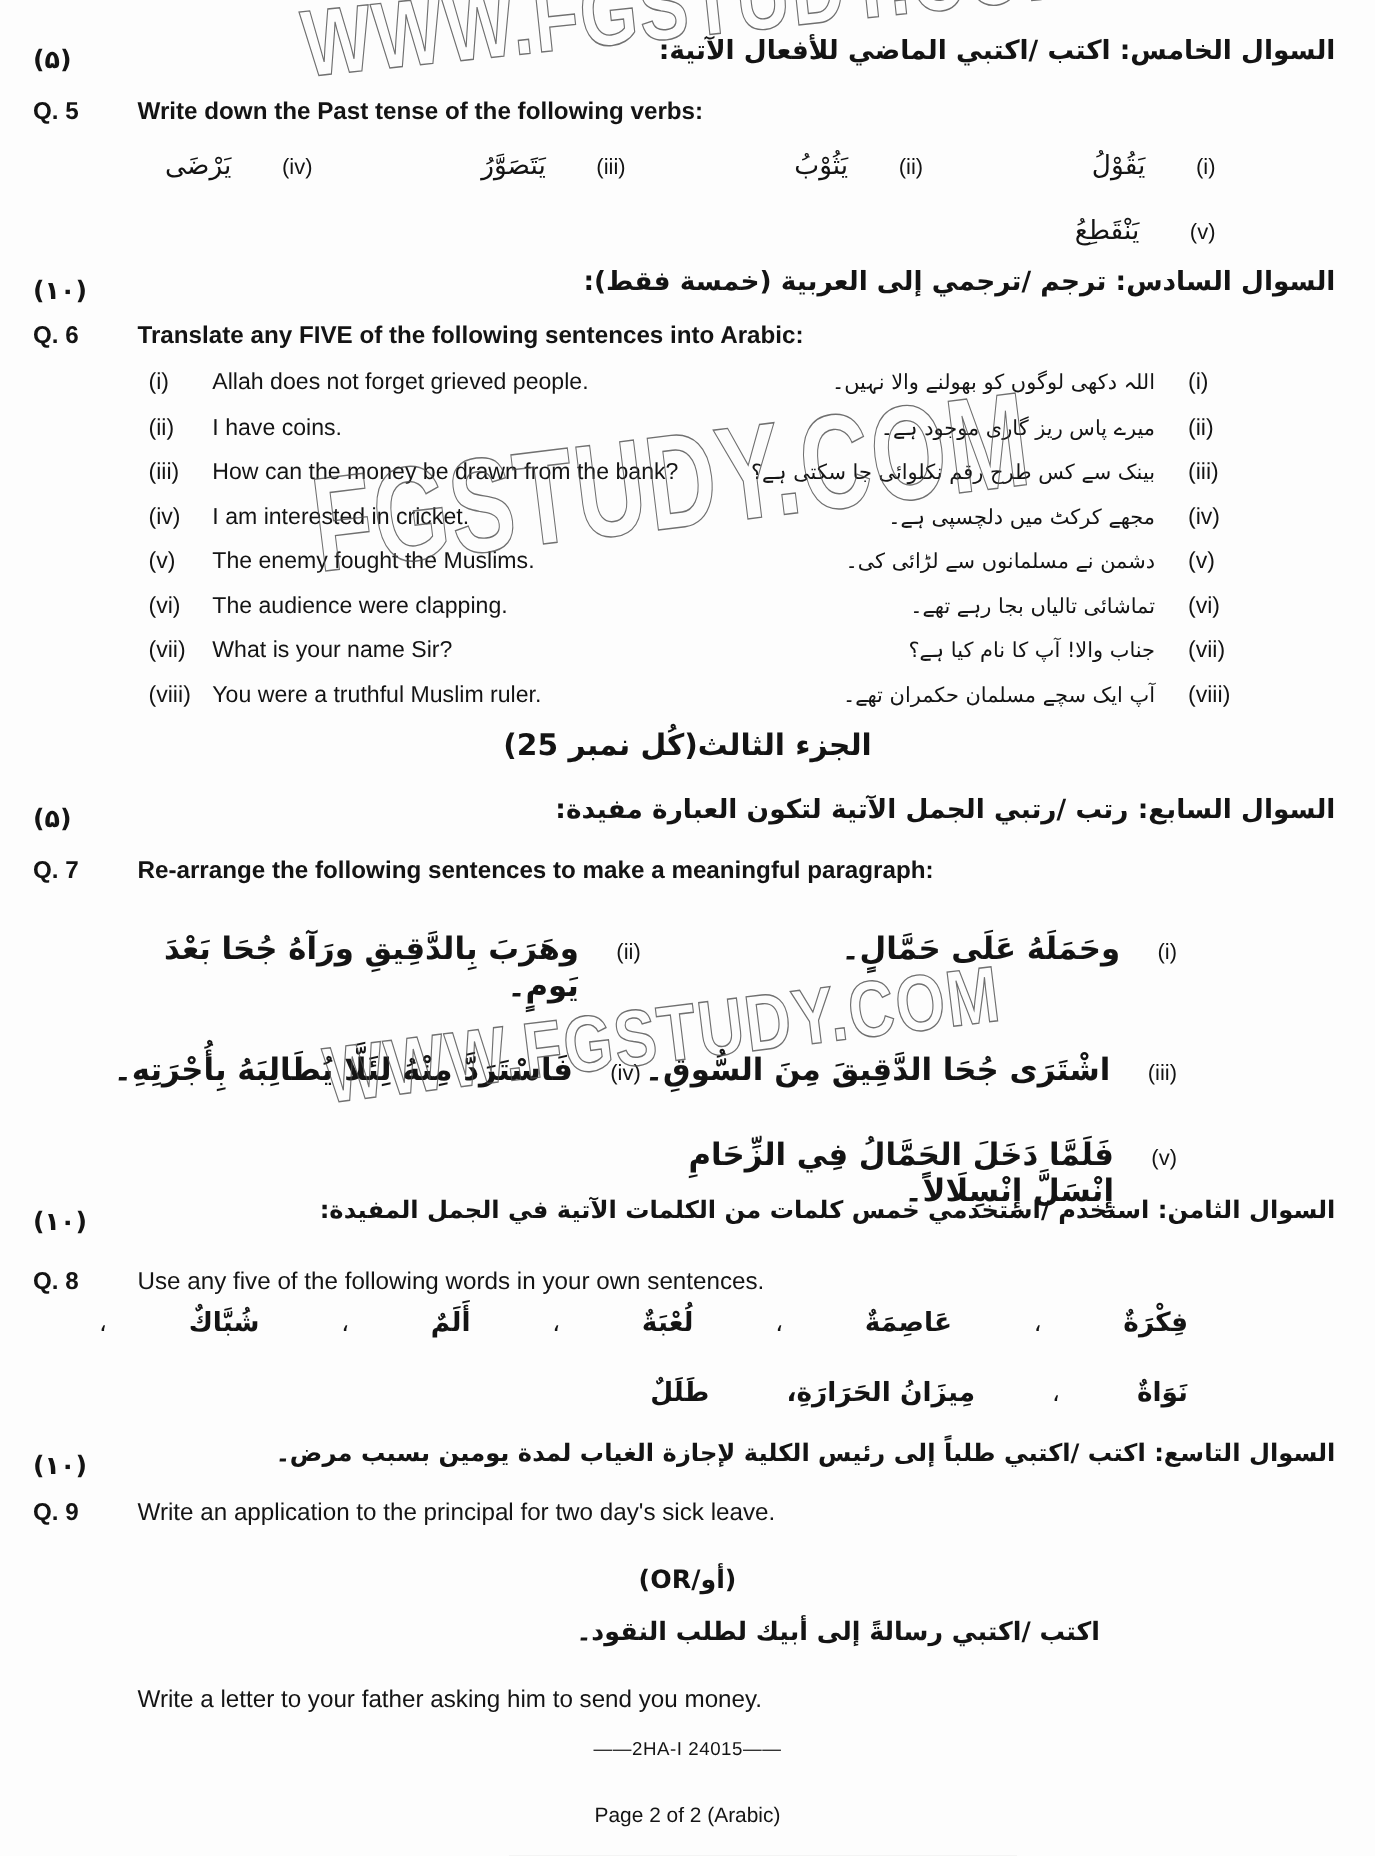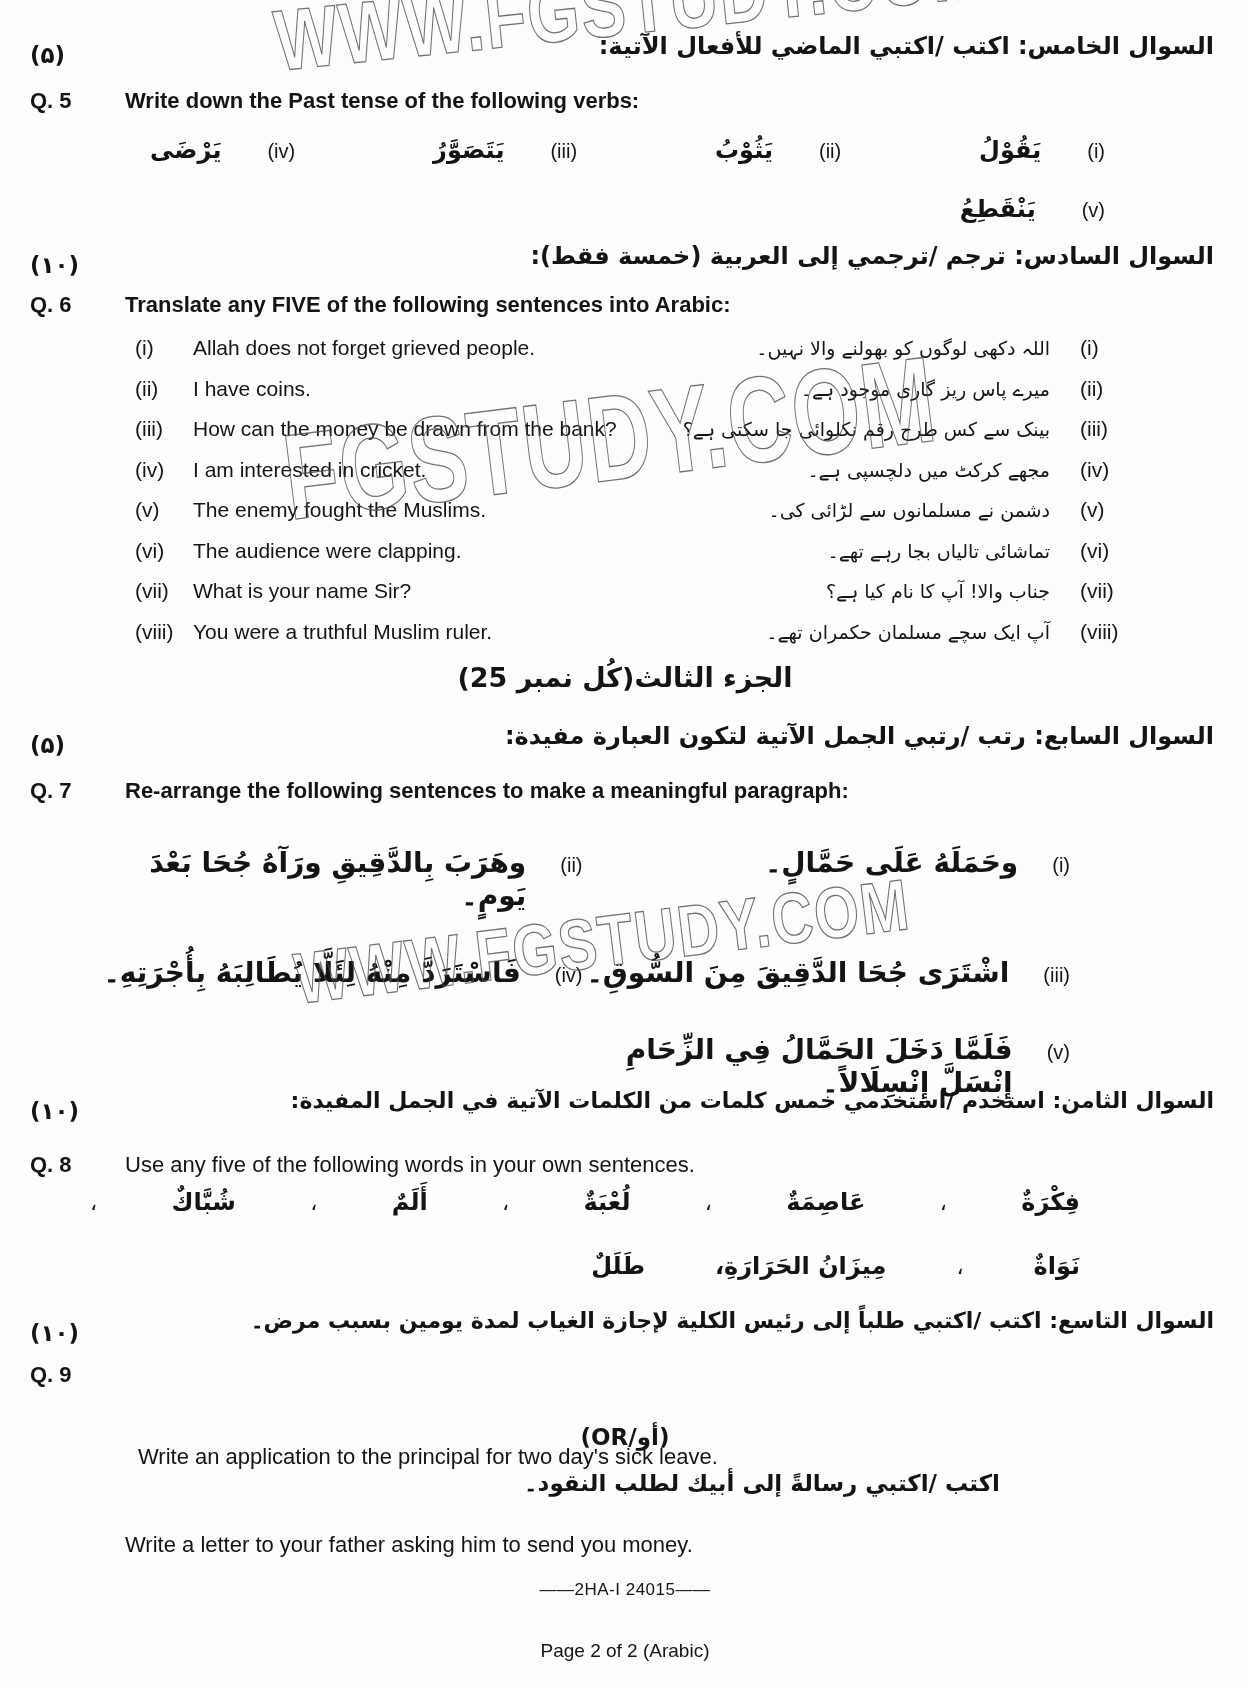--- a/index.html
+++ b/index.html
@@ -17,21 +17,21 @@
   .q-label{left:30px; font-weight:700; font-size:22px;}
   .q-prompt{left:125px; font-weight:700; font-size:22px;text-align:center;}
   .q-prompt.normal{font-weight:400;}
   .ar{font-family:"DejaVu Sans",sans-serif; direction:rtl;}
   .ur{font-family:"DejaVu Sans",sans-serif; direction:rtl; font-size:19px;}
   .num{direction:ltr; unicode-bidi:embed; font-family:"Liberation Sans",sans-serif; font-weight:400;}
 
   
   .verb-row{left:150px; right:145px; direction:rtl; display:flex; justify-content:space-between; align-items:baseline;}
   .verb-pair{display:flex; gap:46px; align-items:baseline;}
-  .verb-word{font-weight:700; font-size:24px;}
+  .verb-word{font-weight:400; font-size:24px;}
   .verb-num{font-size:20px;}
   .verb-row-single{right:145px; direction:rtl; display:flex;}
 
   
   .t-items{left:135px; right:120px; display:flex; flex-direction:column;}
   .t-row{display:flex; align-items:baseline; height:26px; margin-bottom:14.5px;}
   .t-num{width:58px; font-size:21px;}
   .t-en{flex:1; font-size:21px;}
   .t-right{display:flex; align-items:baseline; gap:30px;}
   .t-ur{text-align:right;}
@@ -230,21 +230,21 @@
   <div class="abs w-row w-row2 ar" style="top:1252px;">
     <span class="w">نَوَاةٌ</span>
     <span class="w-sep">،</span>
     <span class="w">مِيزَانُ الحَرَارَةِ،</span>
     <span class="w">طَلَلٌ</span>
   </div>
 
   <div class="abs marks" style="left:30px; top:1320px;">(١٠)</div>
   <div class="abs ar-head" style="top:1308px; font-size:22px;">السوال التاسع:  اكتب /اكتبي طلباً إلى رئيس الكلية لإجازة الغياب لمدة يومين بسبب مرض۔</div>
   <div class="abs q-label" style="top:1362px;">Q. 9</div>
-  <div class="abs q-prompt normal" style="top:1444px;margin-left:13px;">Write an application to the principal for two day's sick leave.</div>
+  <div class="abs q-prompt normal" style="top:1362px;">Write an application to the principal for two day's sick leave.</div>
 
   <div class="abs or-line" dir="ltr" style="top:1424px;">(OR/أو)</div>
   <div class="abs" style="left:125px; top:1532px; font-size:22px;">Write a letter to your father asking him to send you money.</div>
   <div class="abs alt-ar ar" style="top:1470px;">اكتب /اكتبي رسالةً إلى أبيك لطلب النقود۔</div>
 
   <div class="abs footer-code" style="top:1580px;">——2HA-I  24015——</div>
   <div class="abs footer-page" style="top:1640px;">Page 2 of 2 (Arabic)</div>
 
 </div>
 

